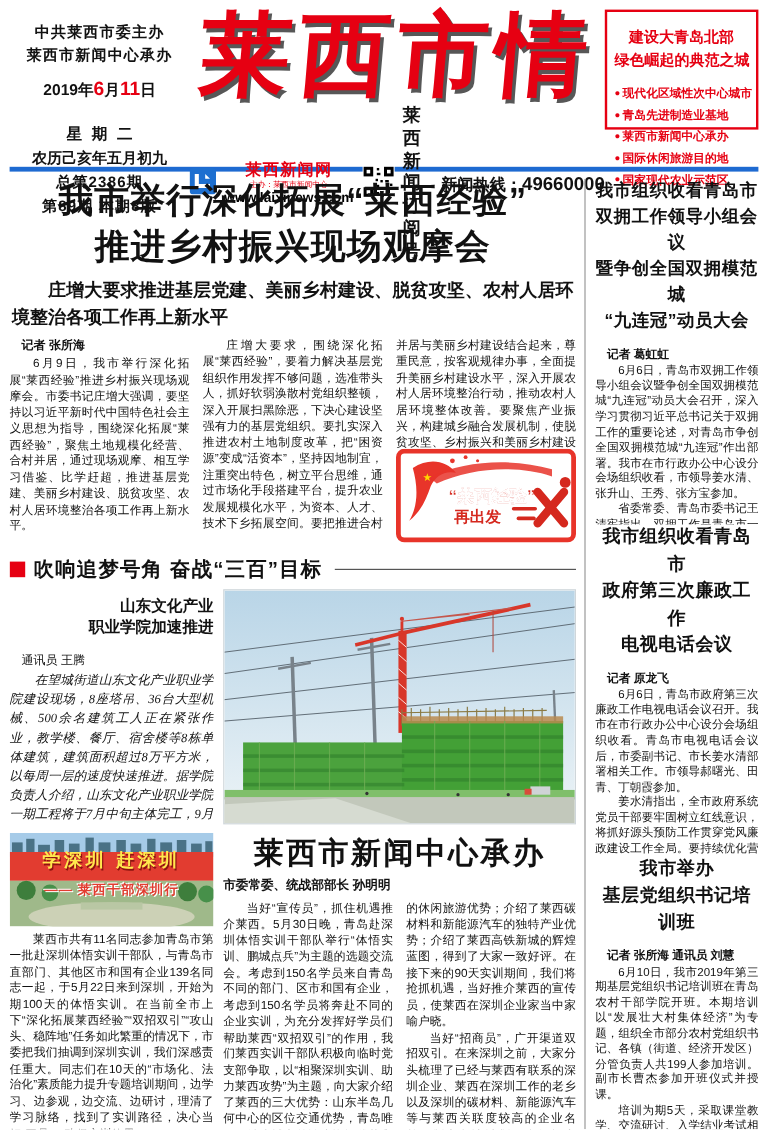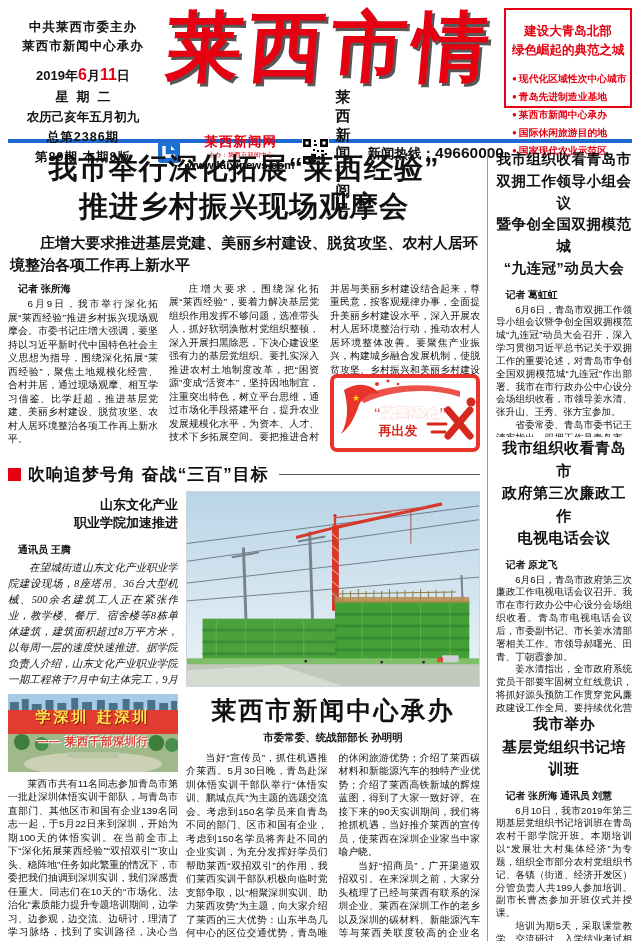--- a/index.html
+++ b/index.html
@@ -6,21 +6,21 @@
   html,body { background:#e9e9e9; }
   body { font-family:"Liberation Sans","DejaVu Sans",sans-serif; color:#111; }
   .page { width:640px; height:945px; background:#fff; margin:0 auto; padding:6px 8px; overflow:hidden; position:relative; }
 
   
   .masthead-row { display:flex; height:130px; }
   .mh-left { width:156px; text-align:center; padding-top:12px; }
   .sponsor { font-size:12.5px; font-weight:bold; line-height:1.55; letter-spacing:1px; }
   .date-line { margin-top:9px; font-size:13px; font-weight:bold; }
   .date-num { color:#e60012; font-size:16px; }
-  .weekday { font-size:13px; font-weight:bold; letter-spacing:8px; margin-top:3px; padding-left:8px; }
+  .weekday { font-size:13px; font-weight:bold; letter-spacing:8px; margin-top:19px; padding-left:8px; }
   .lunar { font-size:12.5px; font-weight:bold; margin-top:3px; }
   .issue { font-size:12.5px; font-weight:bold; margin-top:3px; letter-spacing:1px; }
   .mh-center { flex:1; display:flex; flex-direction:column; align-items:center; }
   .masthead-title { font-size:76px; font-weight:900; color:#e60012; line-height:1.08; letter-spacing:6px; transform:skewX(-5deg); text-shadow:3px 3px 0 rgba(45,45,45,.8); white-space:nowrap; }
   .mh-bottom { display:flex; align-items:center; gap:7px; margin-top:0; }
   .site-text { text-align:center; line-height:1.1; }
   .site-name { color:#e60012; font-weight:900; font-size:13.5px; letter-spacing:1px; }
   .site-sub { color:#e60012; font-size:6.5px; margin-top:1px; }
   .site-url { font-weight:bold; font-size:11.5px; margin-top:1px; color:#000; }
   .qr-label { font-size:15px; font-weight:bold; line-height:1.25; text-align:left; }
@@ -49,37 +49,37 @@
   
   .section-bar { display:flex; align-items:center; margin:9px 0 5px; }
   .section-square { width:13px; height:13px; background:#e60012; margin-right:7px; flex:none; }
   .section-title { font-size:17px; font-weight:900; letter-spacing:1px; white-space:nowrap; }
   .section-line { flex:1; border-top:1.5px solid #555; margin-left:10px; }
 
   
   .middle-row { display:flex; gap:8px; height:196px; }
   .college { width:170px; overflow:hidden; }
   .college-title { font-size:13px; font-weight:900; text-align:right; line-height:1.45; margin-top:5px; }
-  .college-byline { font-size:10px; font-weight:bold; margin:10px 0 3px; text-indent:1em; }
+  .college-byline { font-size:10px; font-weight:normal; margin:10px 0 3px; text-indent:1em; }
   .college-body { font-size:10.5px; line-height:1.52; text-align:justify; font-family:"Liberation Serif","DejaVu Serif",serif; font-style:italic; text-indent:2em; }
   .photo-construction { flex:1; border:1px solid #cfd6da; }
   .photo-construction svg { display:block; width:100%; height:100%; }
 
   
   .bottom-row { display:flex; gap:8px; margin-top:7px; height:278px; overflow:hidden; }
   .sz-col { width:170px; overflow:hidden; }
   .sz-photo { height:78px; position:relative; margin-bottom:5px; }
   .sz-photo svg { display:block; width:100%; height:100%; }
   .sz-line1 { position:absolute; top:14px; left:0; width:100%; text-align:center; color:#ffe94d; font-weight:900; font-size:15px; letter-spacing:3px; text-shadow:1px 1px 0 #8c1410; white-space:nowrap; }
   .sz-line2 { position:absolute; top:40px; left:0; width:100%; text-align:center; color:#e23c30; font-weight:900; font-size:11px; letter-spacing:1px; text-shadow:1px 1px 0 #fff,-1px -1px 0 #fff; white-space:nowrap; }
   .sz-text { font-size:9.8px; line-height:1.38; text-align:justify; }
   .sz-text p { text-indent:2em; }
   .mission { flex:1; overflow:hidden; }
   .mission-title { font-size:25px; font-weight:900; text-align:center; letter-spacing:2px; }
-  .mission-byline { font-size:10.5px; font-weight:bold; text-align:center; margin:4px 0 6px; }
+  .mission-byline { font-size:10.5px; font-weight:bold; text-align:left; margin:4px 0 6px; }
   .mission-body { column-count:2; column-gap:11px; font-size:9.8px; line-height:1.38; text-align:justify; height:218px; overflow:hidden; }
   .mission-body p { text-indent:2em; }
 
   
   .sb-article { overflow:hidden; }
   .sb-a1 { height:288px; }
   .sb-a2 { height:276px; }
   .sb-a3 { height:228px; }
   .sb-title { font-weight:900; text-align:center; line-height:1.5; font-size:14.5px; letter-spacing:0.5px; }
   .sb-a2 .sb-title, .sb-a3 .sb-title { font-size:15px; }

